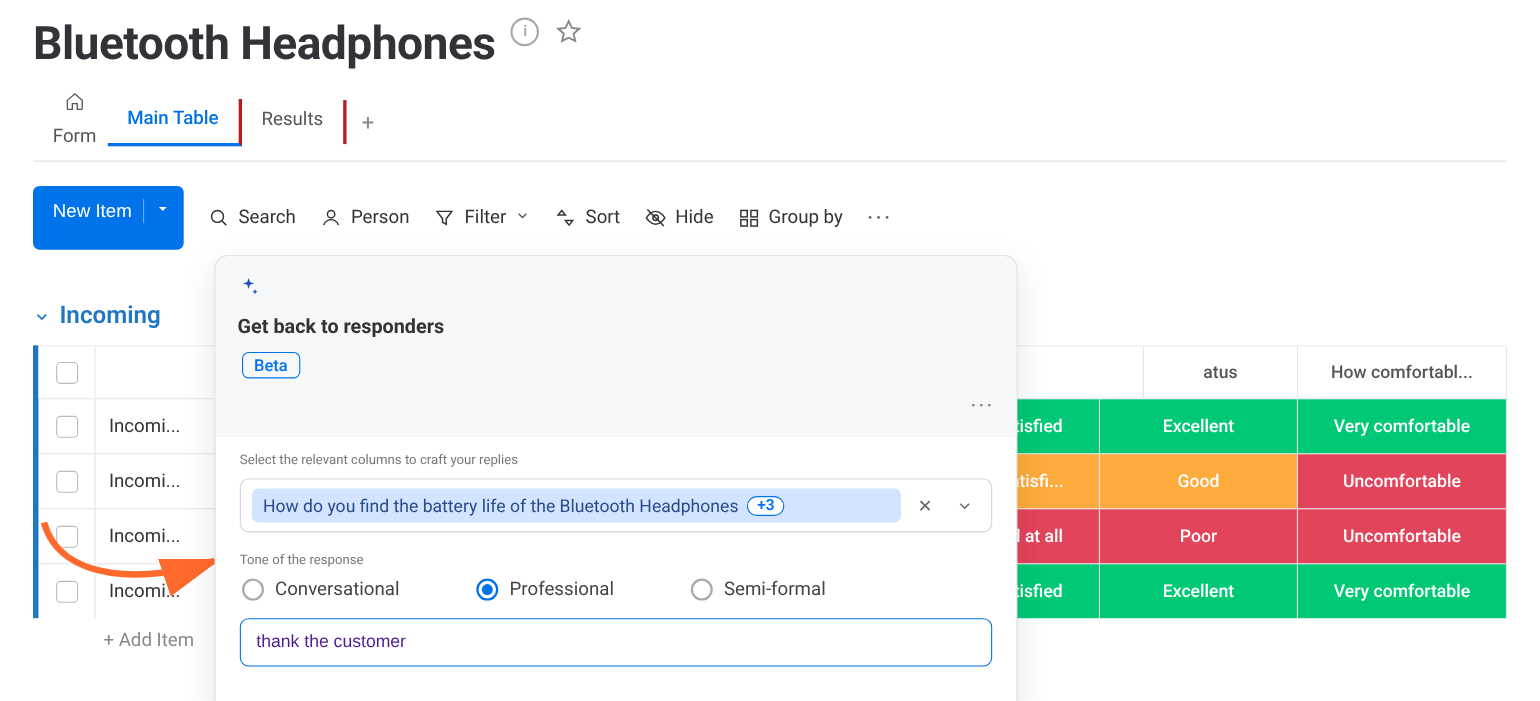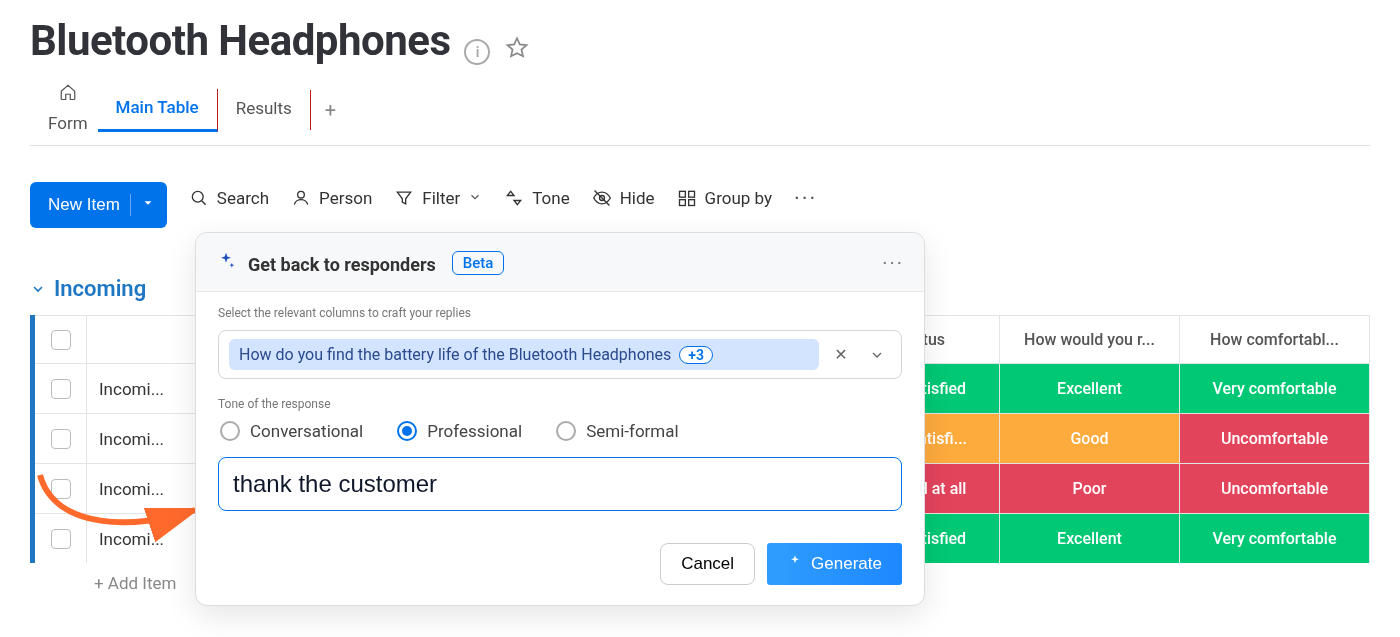--- a/index.html
+++ b/index.html
@@ -9,36 +9,36 @@
     background: #fff;
     color: #323338;
     width: 1400px;
     height: 637px;
     overflow: hidden;
     position: relative;
     padding: 10px 30px 0 30px;
   }
 
   
-  .page-title-row { display:flex; align-items:flex-end; gap:14px; margin:6px 0 4px 0;}
+  .page-title-row { display:flex; align-items:flex-start; gap:14px; margin:6px 0 4px 0;}
   .page-title { font-size:42px; font-weight:700; letter-spacing:-.5px; }
   .hdr-icon { width:26px; height:26px; border:2px solid #aaa; border-radius:50%; display:flex; align-items:center; justify-content:center; color:#aaa; font-size:14px; font-weight:600; cursor:pointer;}
   .star-icon svg { width:26px; height:26px; stroke:#888; fill:none; stroke-width:1.6; cursor:pointer;}
 
   
   .tabs { display:flex; align-items:center; gap:0; border-bottom:1px solid #e0e0e0; margin-top:10px;}
-  .tab { display:flex; align-items:center; gap:8px; padding:8px 18px 12px 18px; color:#555; font-size:17px; cursor:pointer; border-right:1px solid #b91c1c;}
+  .tab { display:flex; align-items:center; gap:8px; padding:8px 18px 12px 18px; color:#555; font-size:17px; cursor:pointer; border-right:3px solid #b91c1c;}
   .tab.active { color:#0073ea; border-bottom:3px solid #0073ea; margin-bottom:-1px; font-weight:500;}
   .tab.home-tab { border-right:none; padding-right:10px;flex-direction:column;}
   .tab.add { color:#888; font-size:20px; padding:4px 14px; border-right:none;}
   .home-icon svg { width:18px;height:18px; stroke:#555; fill:none; stroke-width:1.6;}
 
   
   .toolbar { display:flex; align-items:center; gap:22px; margin-top:22px;}
-  .btn-primary { background:#0073ea; color:#fff; border:none; border-radius:6px; padding:12px 12px 12px 18px; font-size:17px; font-weight:500; display:flex; align-items:center; gap:10px; cursor:pointer;margin-top:14px;}
+  .btn-primary { background:#0073ea; color:#fff; border:none; border-radius:6px; padding:12px 12px 24px 18px; font-size:17px; font-weight:500; display:flex; align-items:center; gap:10px; cursor:pointer;}
   .btn-primary .sep { width:1px; height:22px; background:rgba(255,255,255,.4);}
   .chev-white svg{width:14px;height:14px;fill:#fff;}
   .ai-btn { background:#e2ecff; color:#1d4fb8; border:none; border-radius:6px; padding:10px 16px; font-size:17px; font-weight:600; display:flex; align-items:center; gap:10px; cursor:pointer;}
   .ai-sparkle svg{width:20px;height:20px;fill:#1d4fb8;}
   .tool-item { display:flex; align-items:center; gap:8px; color:#333; font-size:17px; cursor:pointer;}
   .tool-item svg { width:20px;height:20px; stroke:#333; fill:none; stroke-width:1.6;}
   .dots { font-size:22px; letter-spacing:2px; color:#555; cursor:pointer;}
   .chev-small svg{width:14px;height:14px;stroke:#555;fill:none;stroke-width:2;}
 
   
@@ -64,36 +64,36 @@
   .red   { background:#e2445c;}
 
   
   .popover {
     position:absolute; top:232px; left:195px; width:730px;
     background:#fff; border:1px solid #dcdcdc; border-radius:12px;
     box-shadow:0 10px 30px rgba(0,0,0,.10);
     padding:0;
     z-index:10;
   }
-  .pop-head { display:flex; align-items:flex-end; gap:12px; padding:18px 20px 16px 20px; background:#f7f8fa; border-bottom:1px solid #e8e8e8; border-radius:12px 12px 0 0;}
+  .pop-head { display:flex; align-items:flex-start; gap:12px; padding:18px 20px 16px 20px; background:#f7f8fa; border-bottom:1px solid #e8e8e8; border-radius:12px 12px 0 0;flex-direction:column;}
   .pop-title { font-size:18px; font-weight:700; color:#333;}
   .beta { margin-left:4px; border:1.5px solid #0073ea; color:#0073ea; border-radius:6px; padding:2px 10px; font-size:15px; font-weight:500;}
   .pop-head .dots-right { margin-left:auto; color:#777; font-size:20px; letter-spacing:2px; cursor:pointer;}
   .pop-body { padding:14px 22px 18px 22px;}
   .pop-label { color:#777; font-size:12px; margin-bottom:10px;}
   .col-select { display:flex; align-items:center; border:1px solid #d5d5d5; border-radius:8px; padding:8px 10px; gap:8px; margin-bottom:18px;}
   .chip { background:#d2e4ff; color:#2b4a8d; border-radius:6px; padding:6px 10px; font-size:16px; display:flex; align-items:center; gap:8px; flex:1; overflow:hidden; white-space:nowrap;}
   .chip-more { background:#fff; border:1.5px solid #0073ea; color:#0073ea; border-radius:14px; padding:0 8px; font-size:14px; font-weight:600;}
   .x-btn, .dd-btn { width:28px;height:28px; display:flex;align-items:center;justify-content:center; color:#666; cursor:pointer;}
-  .radios { display:flex; gap:34px; margin:8px 0 16px 2px;align-items:center;}
+  .radios { display:flex; gap:70px; margin:8px 0 16px 2px;align-items:center;}
   .radio { display:flex; align-items:center; gap:10px; font-size:17px; color:#444; cursor:pointer;}
   .r-circle { width:20px;height:20px;border:2px solid #aaa;border-radius:50%;display:flex;align-items:center;justify-content:center;}
   .radio.selected .r-circle{ border-color:#0073ea;}
   .radio.selected .r-dot{ width:10px;height:10px;background:#0073ea;border-radius:50%;}
-  .prompt-input { width:100%; border:1.8px solid #0073ea; border-radius:8px; padding:12px 14px; font-size:24px; color:#0f172a; outline:none;}
+  .prompt-input { width:100%; border:1.8px solid #0073ea; border-radius:8px; padding:12px 14px; font-size:16px; color:#4c1d95; outline:none;}
   .pop-foot { display:flex; justify-content:flex-end; gap:12px; padding:14px 22px 20px 22px;}
   .btn-secondary { background:#fff; border:1px solid #ccc; border-radius:8px; padding:10px 20px; font-size:17px; cursor:pointer;}
   .btn-generate { background:linear-gradient(90deg,#2f9dff,#1e88ff); color:#fff; border:none; border-radius:3px; padding:10px 20px; font-size:17px; font-weight:500; display:flex; align-items:center; gap:8px; cursor:pointer;}
 
   
   .arrow-note { position:absolute; top:470px; left:35px; pointer-events:none;}
   .arrow-note svg { width:170px;height:80px;}
 </style>
 </head>
 <body>
@@ -154,21 +154,21 @@
       </svg>
     <span>Filter</span>
     <span class="chev-small"><svg viewBox="0 0 24 24">
           <path d="M6 9l6 6 6-6"></path>
         </svg></span>
   </div>
   <div class="tool-item">
     <svg viewBox="0 0 24 24">
         <path d="M8 4l-4 5h8zM16 20l4-5h-8z"></path>
       </svg>
-    <span>Tone</span>
+    <span>Sort</span>
   </div>
   <div class="tool-item">
     <svg viewBox="0 0 24 24">
         <path d="M2 12s4-7 10-7 10 7 10 7-4 7-10 7S2 12 2 12z"></path>
         <circle cx="12" cy="12" r="3"></circle>
         <path d="M3 3l18 18"></path>
       </svg>
     <span>Hide</span>
   </div>
   <div class="tool-item">
@@ -191,21 +191,20 @@
 </div>
 
 <div class="table">
   <div class="row header-row">
     <div class="cell cb">
         <div class="checkbox"></div>
       </div>
     <div class="cell name"></div>
     <div class="cell gap-under-modal"></div>
     <div class="cell status" style="background:#fff;color:#555;">atus</div>
-    <div class="cell col-b" style="background:#fff;color:#555;">How would you r...</div>
     <div class="cell col-c" style="background:#fff;color:#555;">How comfortabl...</div>
   </div>
 
   <div class="row">
     <div class="cell cb">
         <div class="checkbox"></div>
       </div>
     <div class="cell name">Incomi...</div>
     <div class="cell gap-under-modal"></div>
     <div class="cell status green">y satisfied</div>

